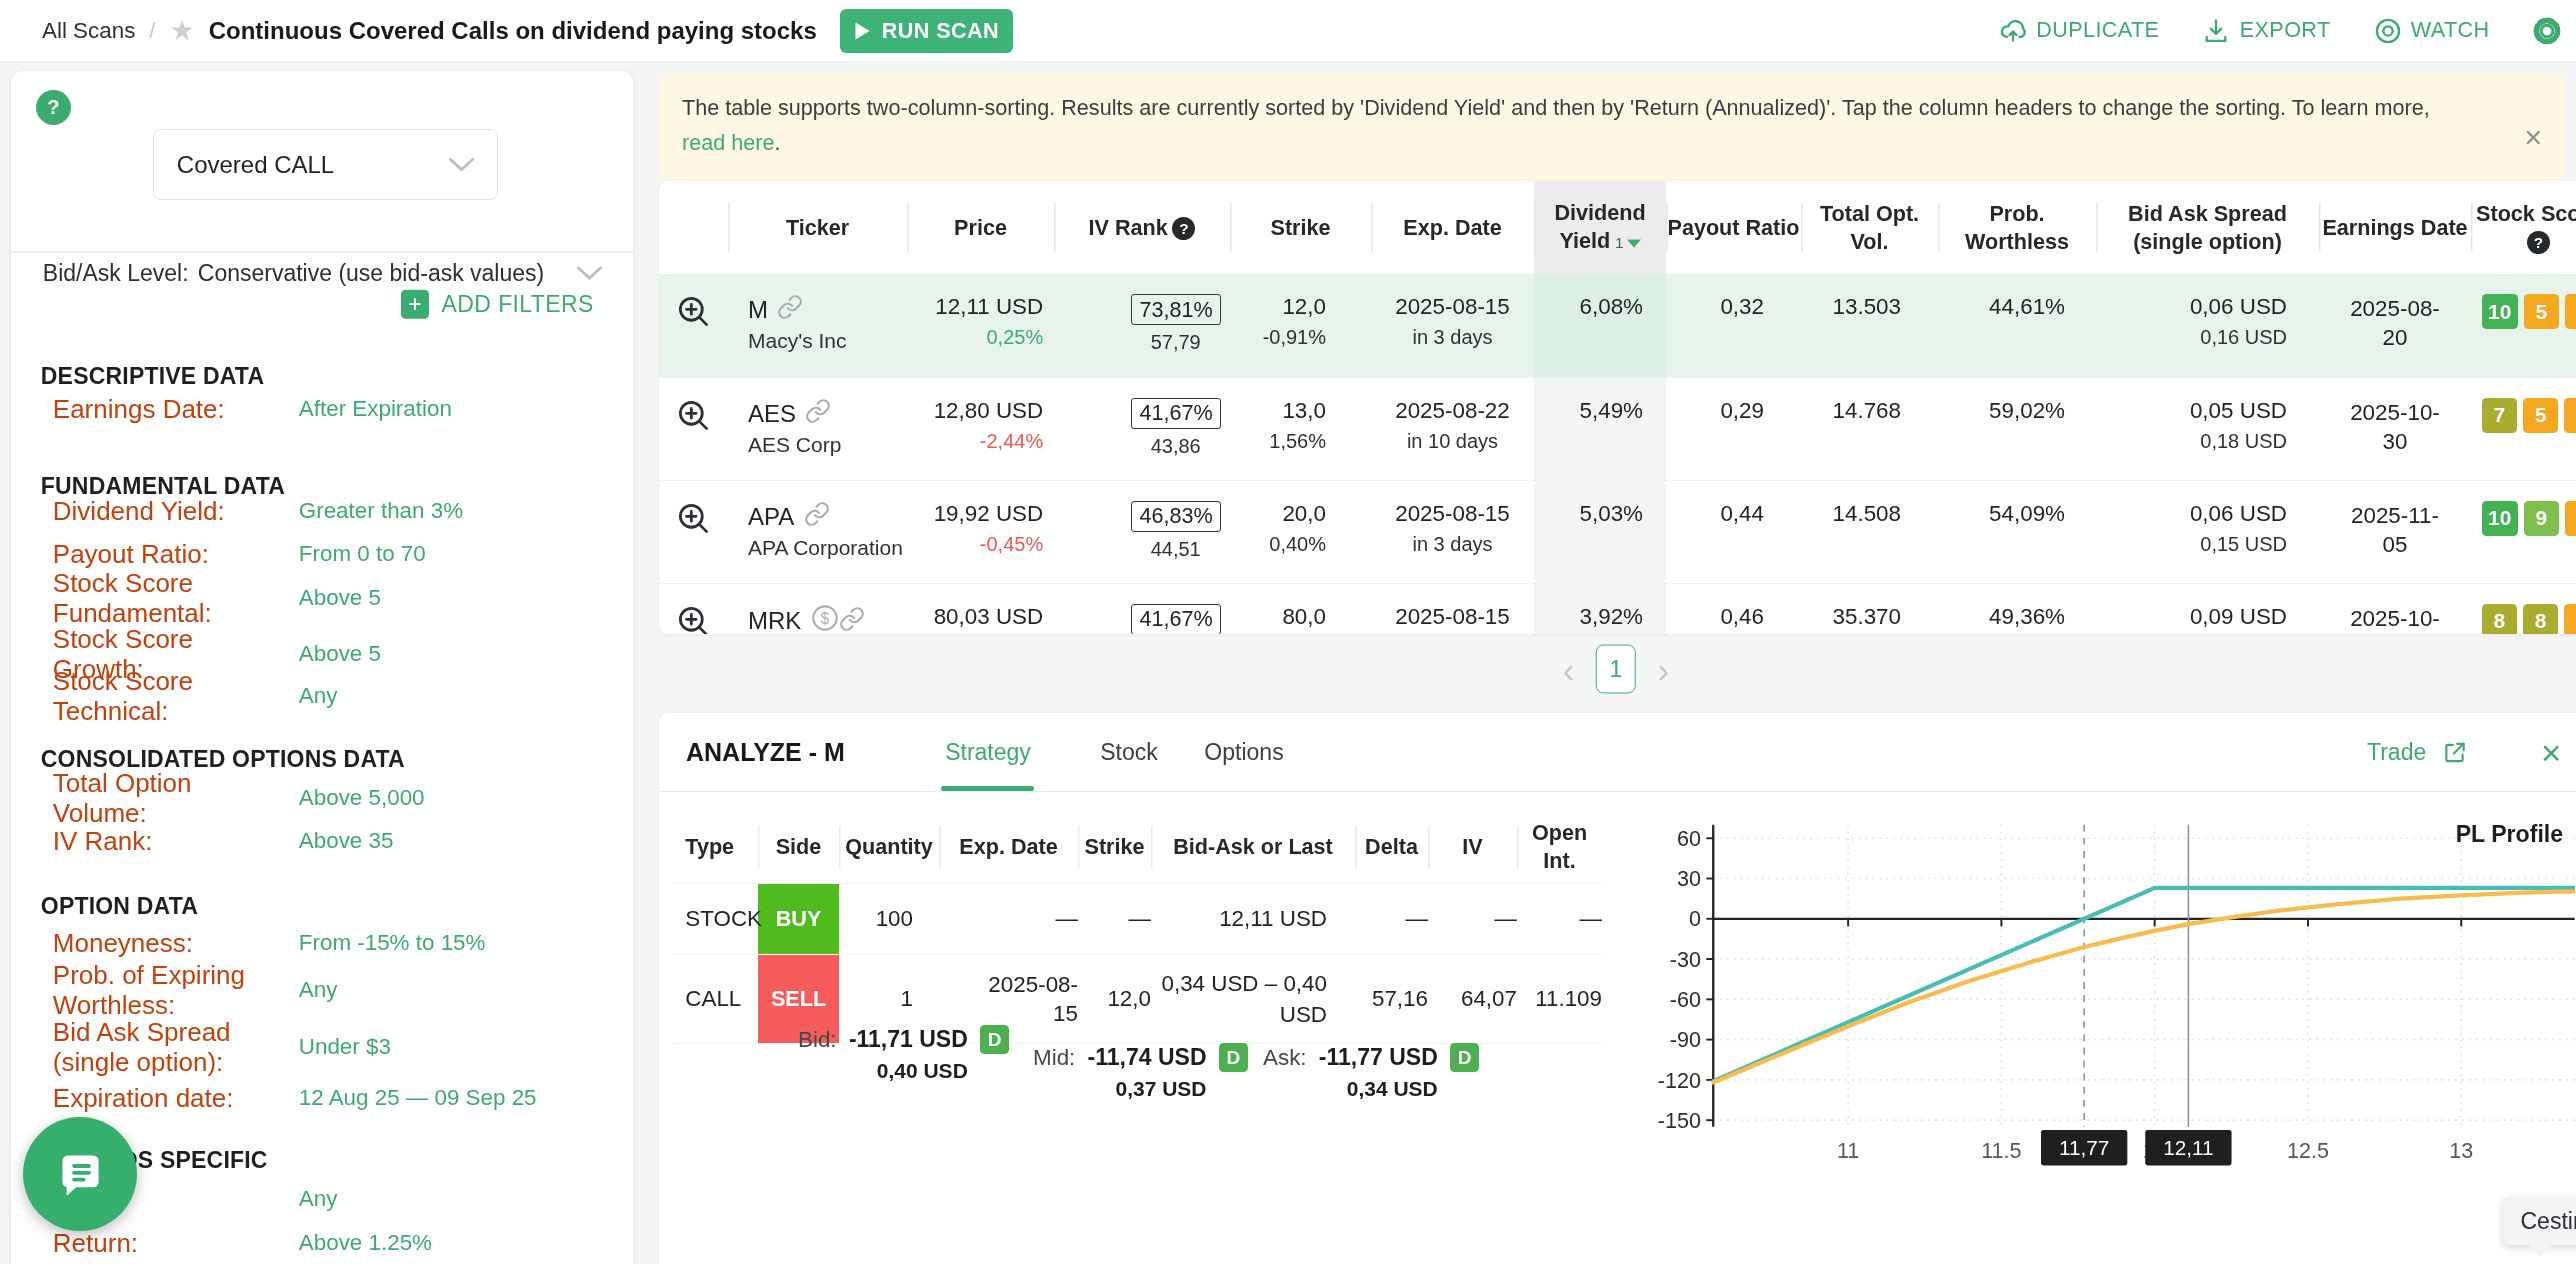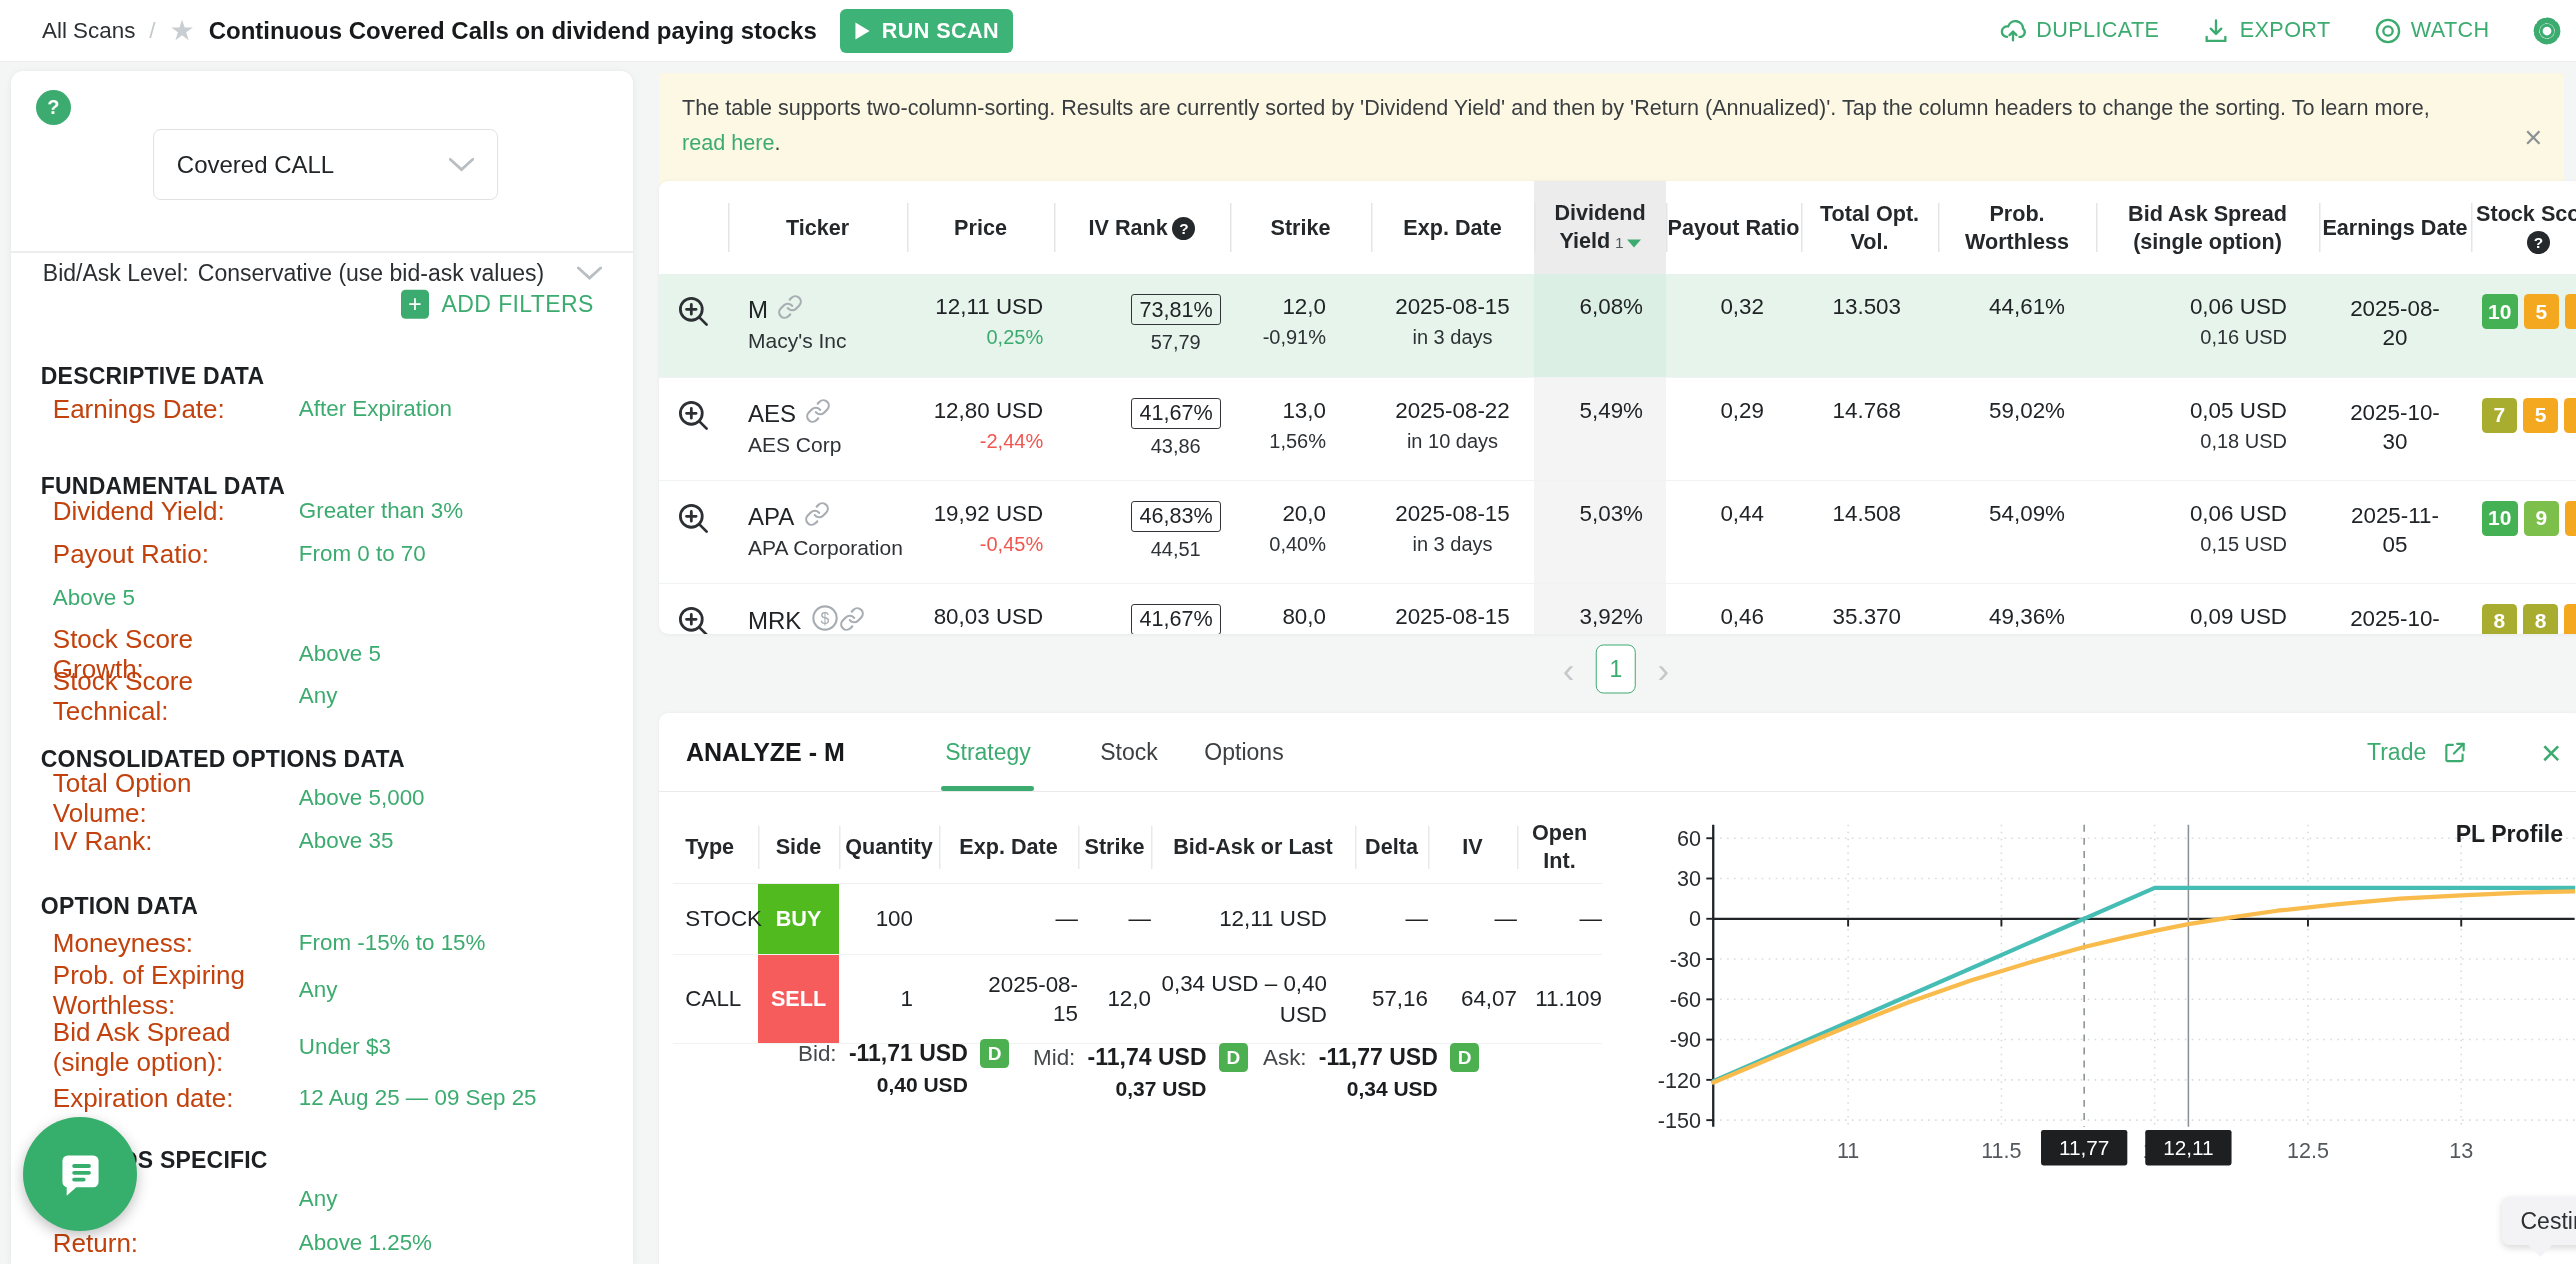--- a/index.html
+++ b/index.html
@@ -214,20 +214,21 @@
   <div class="sec-title" style="top:415px">FUNDAMENTAL DATA</div>
   <div class="srow" style="top:440px">
     <span class="lab">Dividend Yield:</span>
     <span class="val">Greater than 3%</span>
   </div>
   <div class="srow" style="top:483px">
     <span class="lab">Payout Ratio:</span>
     <span class="val">From 0 to 70</span>
   </div>
   <div class="srow" style="top:527px">
+    <span class="lab">Stock Score Fundamental:</span>
     <span class="val">Above 5</span>
   </div>
   <div class="srow" style="top:583px">
     <span class="lab">Stock Score Growth:</span>
     <span class="val">Above 5</span>
   </div>
   <div class="srow" style="top:625px">
     <span class="lab">Stock Score Technical:</span>
     <span class="val">Any</span>
   </div>
@@ -639,21 +640,21 @@
         <td><span class="legdate">2025-08-15</span></td>
         <td>12,0</td>
         <td class="l-ba">0,34 USD – 0,40 USD</td>
         <td>57,16</td>
         <td>64,07</td>
         <td>11.109</td>
       </tr>
     </tbody>
   </table>
 
-  <div class="quote" style="left:139px;top:326px">
+  <div class="quote" style="left:139px;top:312px">
     <span class="ql">Bid:</span>
     <span class="qv">-11,71 USD</span>
     <span class="qd">D</span>
     <span class="qs">0,40 USD</span>
   </div>
   <div class="quote" style="left:374px;top:330px">
     <span class="ql">Mid:</span>
     <span class="qv">-11,74 USD</span>
     <span class="qd">D</span>
     <span class="qs">0,37 USD</span>

